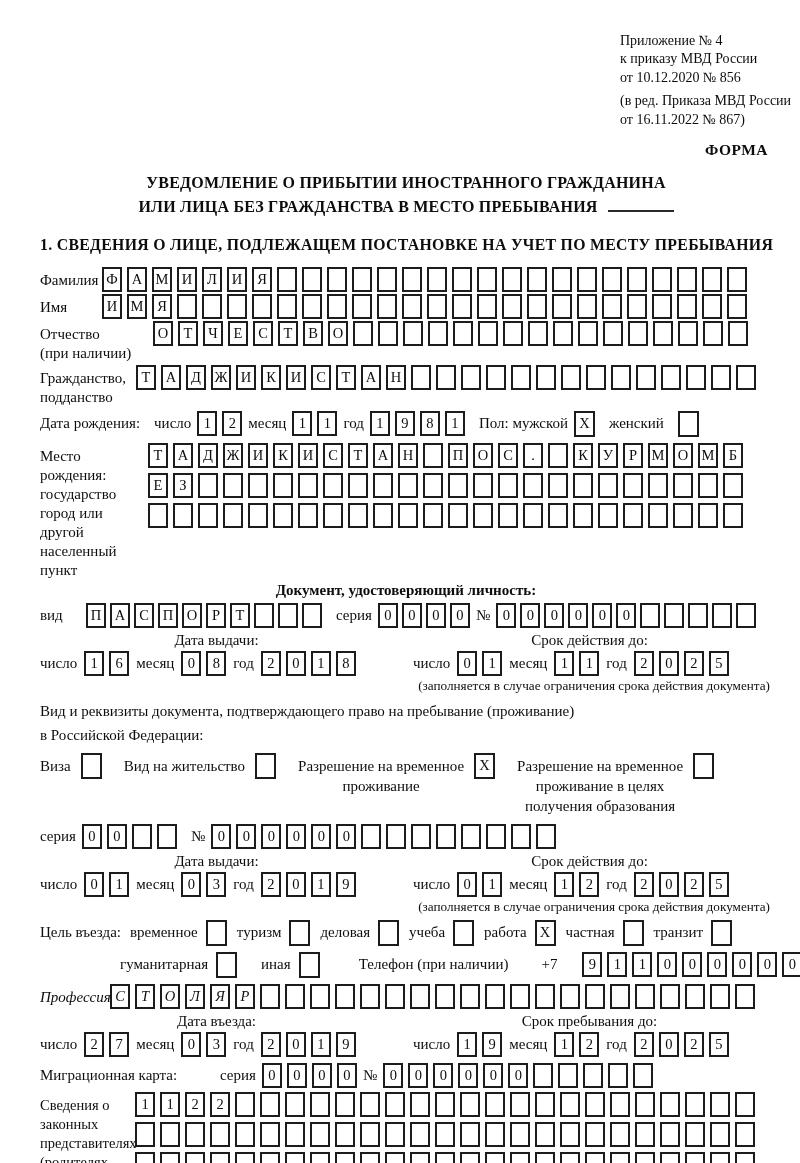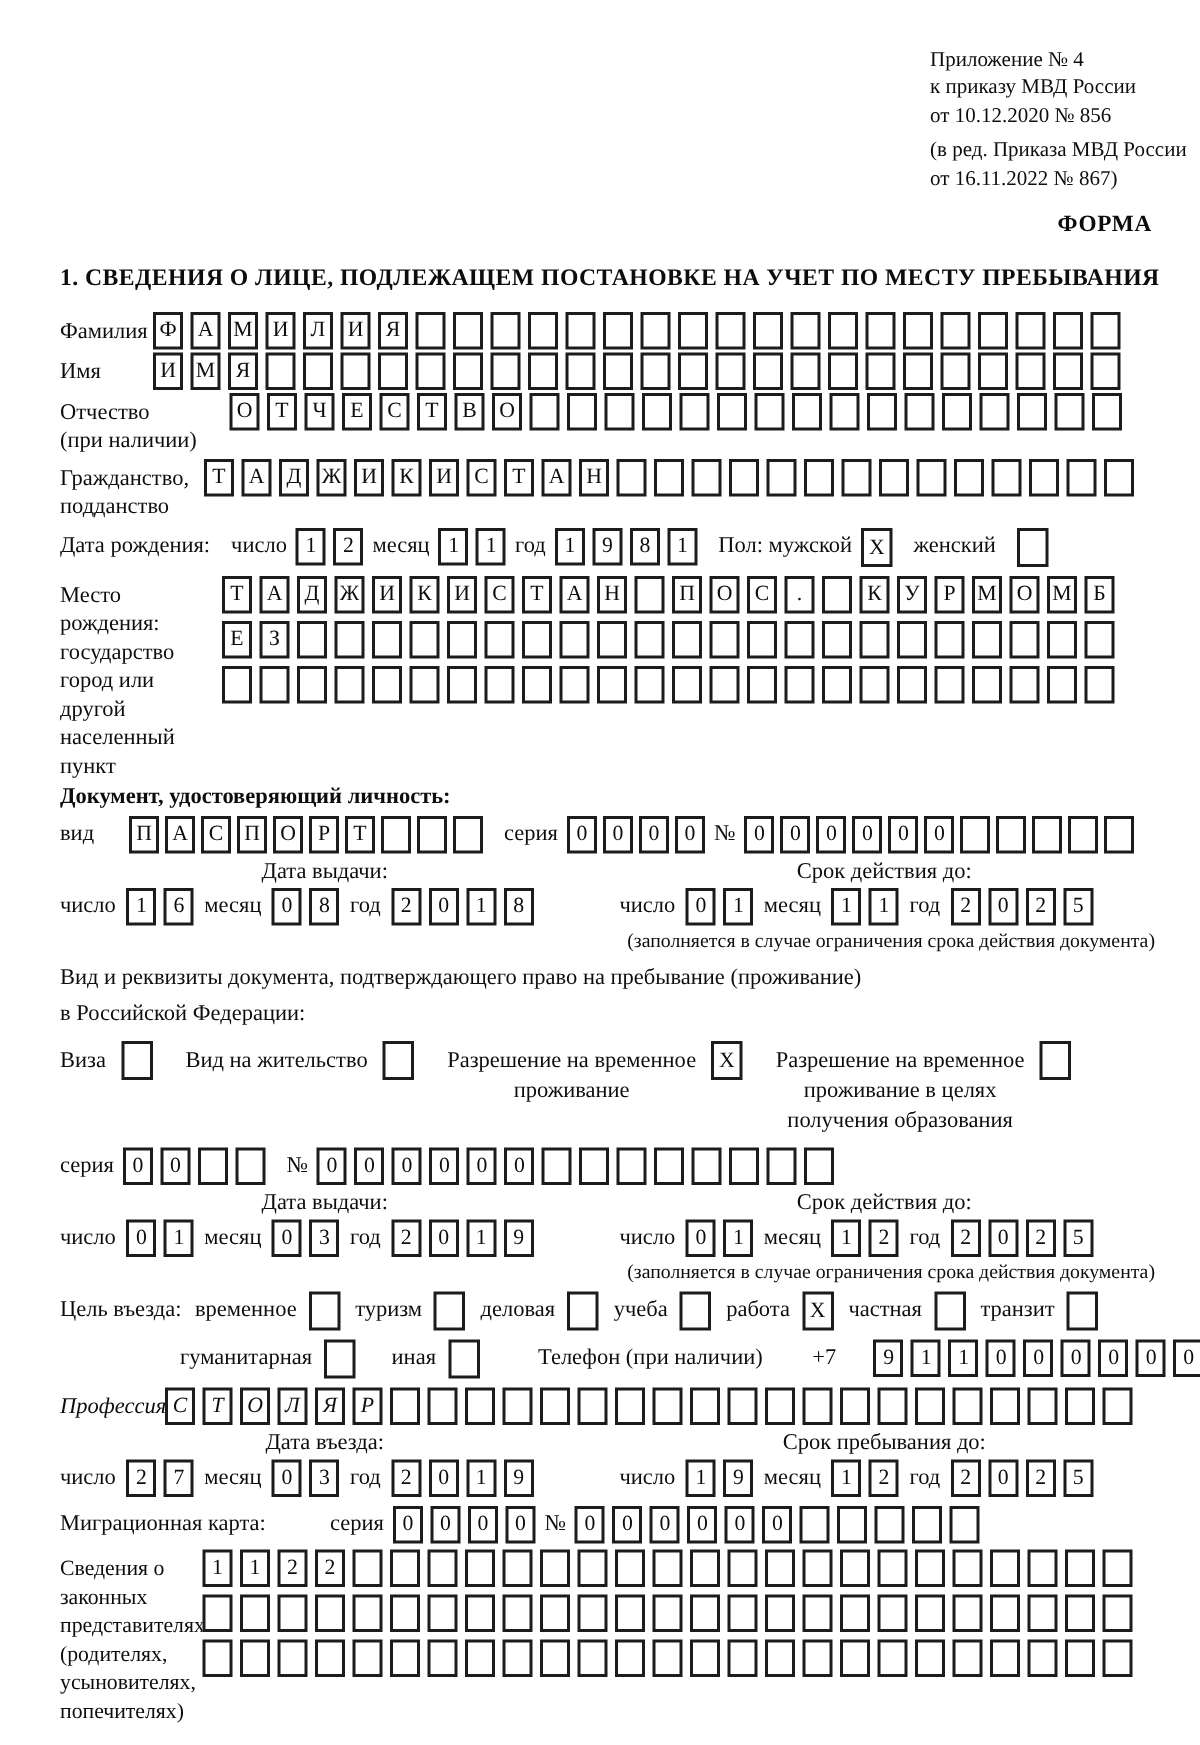--- a/index.html
+++ b/index.html
@@ -50,21 +50,21 @@
 
   .inline-row { display:flex; align-items:flex-start; gap:6px; margin-bottom:2px; }
   .inline-row .plabel, .purpose-row .plabel, .phone-row .plabel { padding-top:4px; white-space:nowrap; }
 
   .cellscol { display:flex; flex-direction:column; gap:5px; }
 
   .mt4 { margin-top:4px; } .mt6 { margin-top:6px; }
   .mb4 { margin-bottom:4px;font-style:italic; } .mb6 { margin-bottom:6px; }
   .ml8 { margin-left:8px; } .ml14 { margin-left:14px; }
 
-  .doc-heading { text-align:left; font-weight:bold; font-size:15px; margin:2px 0 4px; }
+  .doc-heading { text-align:center; font-weight:bold; font-size:15px; margin:2px 0 4px; }
 
   .dates { display:flex; margin-top:4px; }
   .dates .col { width:353px; }
   .dates .col.right { margin-left:20px; }
   .dates .header { text-align:center; margin-bottom:2px; }
   .dategroup { display:flex; align-items:flex-start; gap:7px; }
   .dategroup .dlabel { padding-top:4px; white-space:nowrap; }
   .note-right { text-align:right; font-size:13.2px; margin-top:2px; margin-bottom:5px; padding-right:2px; }
 
   .intro { line-height:1.6; margin-top:2px; }
@@ -92,20 +92,26 @@
   <div class="appendix">
     <div>Приложение № 4</div>
     <div>к приказу МВД России</div>
     <div>от 10.12.2020 № 856</div>
     <div class="gap"></div>
     <div>(в ред. Приказа МВД России</div>
     <div>от 16.11.2022 № 867)</div>
   </div>
   <div class="forma">ФОРМА</div>
 
+  <div class="title">
+    <div>УВЕДОМЛЕНИЕ О ПРИБЫТИИ ИНОСТРАННОГО ГРАЖДАНИНА</div>
+    <div>
+      <span>ИЛИ ЛИЦА БЕЗ ГРАЖДАНСТВА В МЕСТО ПРЕБЫВАНИЯ</span><span class="blank-line"></span>
+    </div>
+  </div>
 
   <div class="sec-heading">1. СВЕДЕНИЯ О ЛИЦЕ, ПОДЛЕЖАЩЕМ ПОСТАНОВКЕ НА УЧЕТ ПО МЕСТУ ПРЕБЫВАНИЯ</div>
 
   <div class="form">
 
     <div class="row">
       <div class="lbl w-surname">Фамилия</div>
       <div class="cells">
           <span class="cell">Ф</span>
           <span class="cell">А</span>

